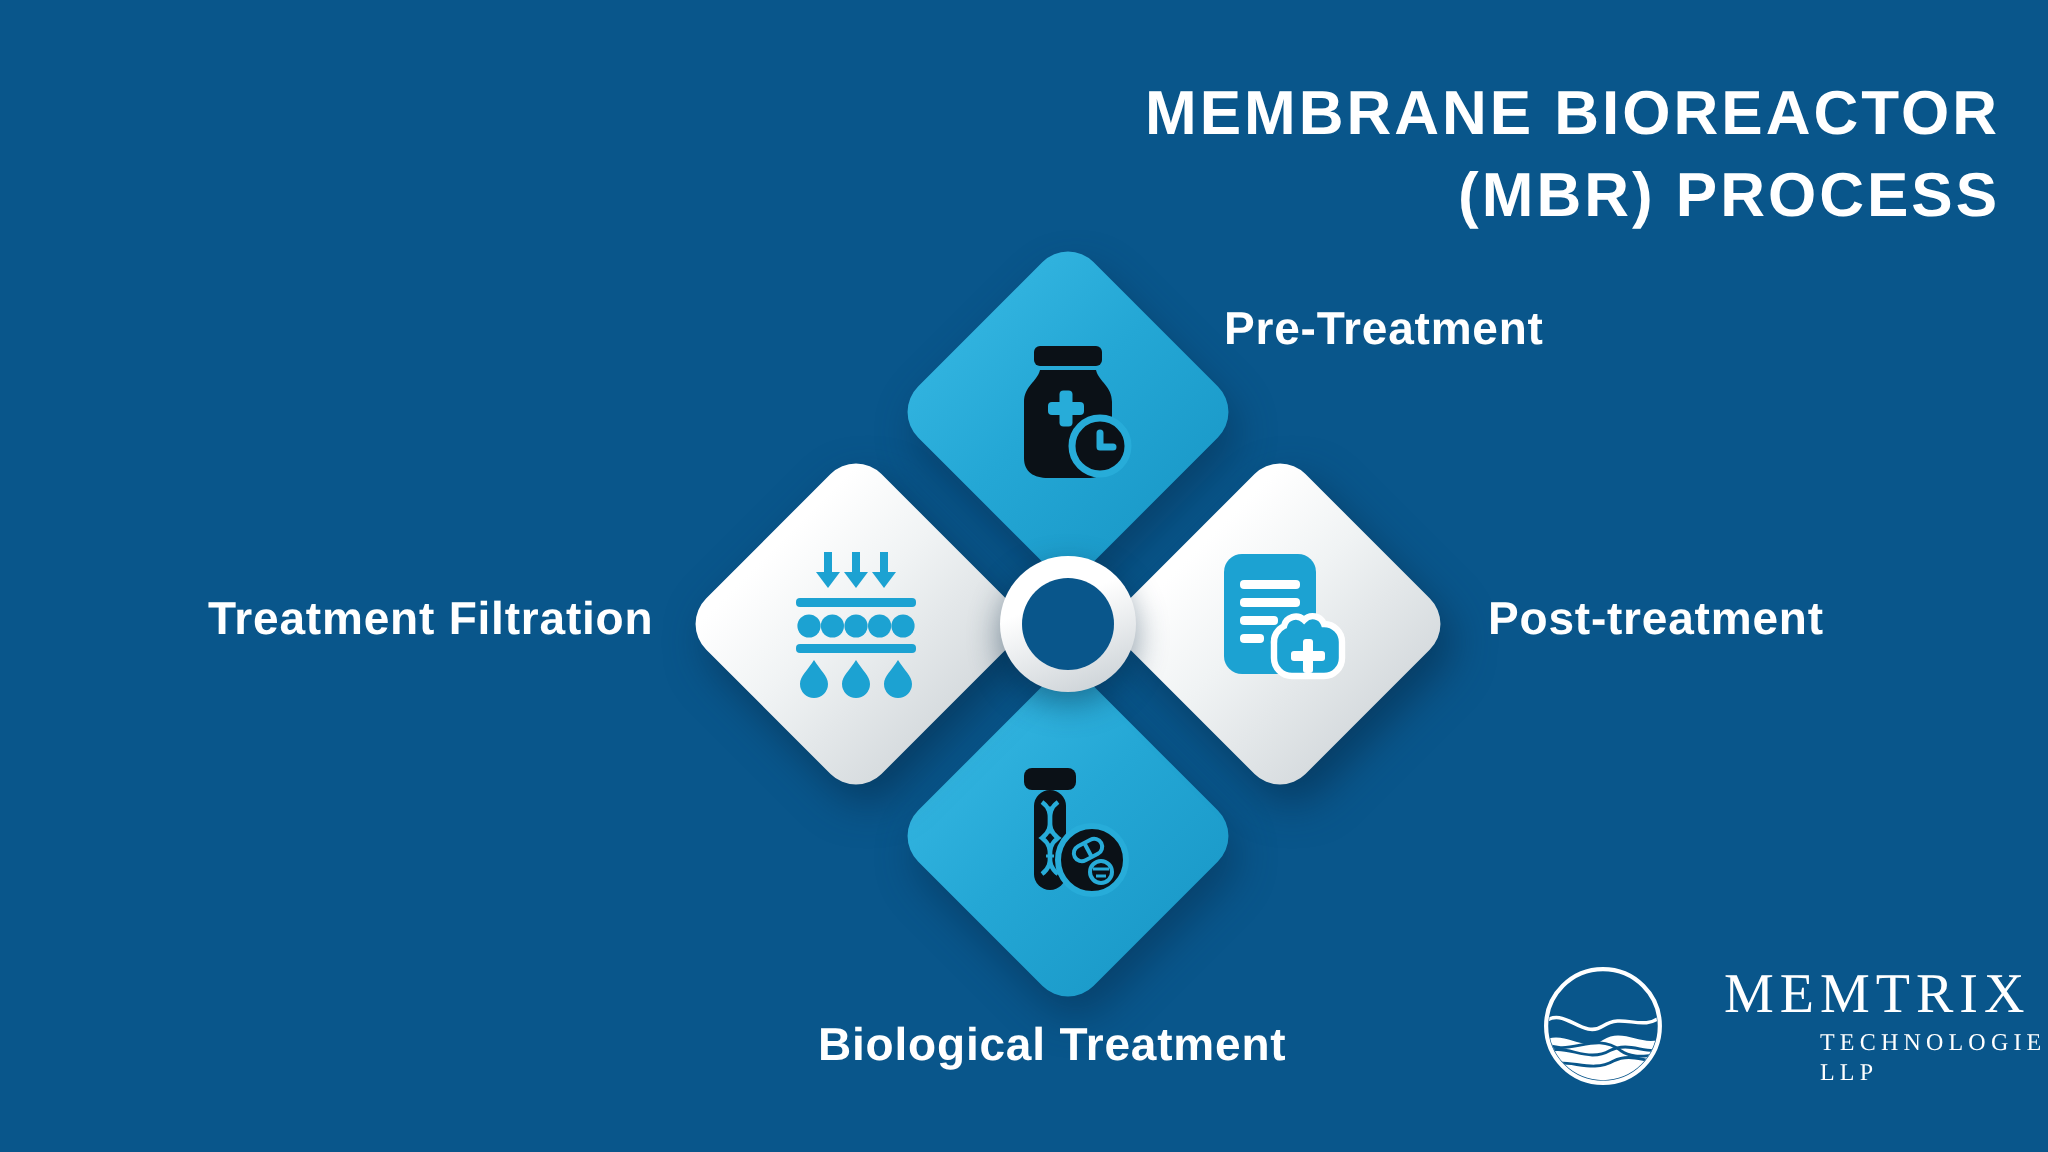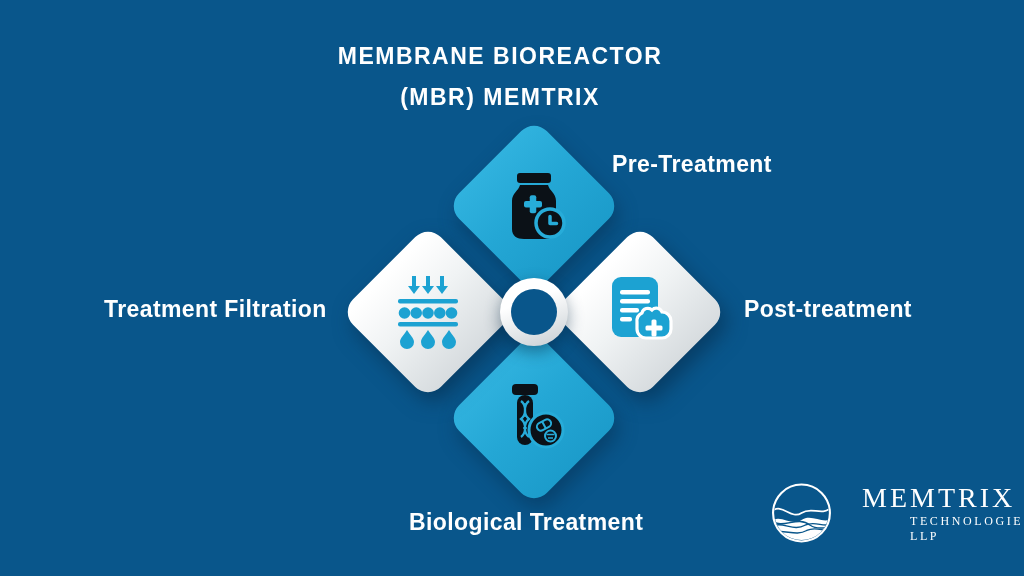--- a/index.html
+++ b/index.html
@@ -1,21 +1,21 @@
 <!DOCTYPE html>
 <html><head>
 <meta charset="utf-8">
 <style>
   html,body{margin:0;padding:0;}
   body{width:1024px;height:576px;overflow:hidden;font-family:"Liberation Sans",sans-serif;}
   .canvas{position:relative;width:1024px;height:576px;background:#09568B;}
 
   
-  .title{position:absolute;top:36px;left:0;width:1000px;text-align:center;color:#FFFFFF;
-         font-weight:800;font-size:23px;line-height:41px;letter-spacing:1.5px;}
+  .title{position:absolute;top:36px;left:0;width:1000px;text-align:right;color:#FFFFFF;
+         font-weight:800;font-size:31px;line-height:41px;letter-spacing:1.5px;}
 
   
   .tile-wrap{position:absolute;width:124px;height:124px;}
   .tile-wrap.cyan{z-index:1;filter:drop-shadow(4px 10px 10px rgba(3,35,63,0.40));}
   .tile-wrap.white{z-index:2;filter:drop-shadow(6px 9px 10px rgba(3,35,63,0.50));}
   .diamond{position:absolute;inset:0;border-radius:18px;transform:rotate(45deg);}
   .diamond.cyan-bg{background:linear-gradient(90deg,#30B2DE 0%,#24A7D5 45%,#1C9CCB 100%);}
   .diamond.white-bg{background:linear-gradient(90deg,#FFFFFF 5%,#F0F3F4 45%,#D7DCDF 100%);}
   .pos-top{left:472px;top:144px;}
   .pos-bottom{left:472px;top:356px;}
@@ -43,21 +43,21 @@
   .logo-name{font-family:"Liberation Serif",serif;font-size:28px;letter-spacing:3px;line-height:30px;}
   .logo-sub{font-family:"Liberation Serif",serif;font-size:12px;letter-spacing:2.6px;margin-top:1px;margin-left:48px;}
 </style>
 </head>
 <body>
 
 <div class="canvas">
 
   <div class="title">
     <div>MEMBRANE BIOREACTOR</div>
-    <div>(MBR) MEMTRIX</div>
+    <div>(MBR) PROCESS</div>
   </div>
 
   <div class="tile-wrap cyan pos-top">
     <div class="diamond cyan-bg"></div>
     <svg class="tile-icon" width="68" height="72" viewBox="0 0 68 72">
       <rect x="17" y="3" width="34" height="10" rx="3" fill="#0B1117"></rect>
       <path d="M20,15 h28 c1.5,6 8,8 8,16 v28 c0,7 -5,10 -12,10 H24 c-7,0 -12,-3 -12,-10 V31 c0,-8 6.5,-10 8,-16 z" fill="#0B1117"></path>
       <rect x="24" y="31" width="18" height="6.5" rx="2" fill="#27ACD9"></rect>
       <rect x="29.75" y="25.25" width="6.5" height="18" rx="2" fill="#27ACD9"></rect>
       <circle cx="50" cy="53" r="14" fill="#0B1117" stroke="#27ACD9" stroke-width="3.5"></circle>

